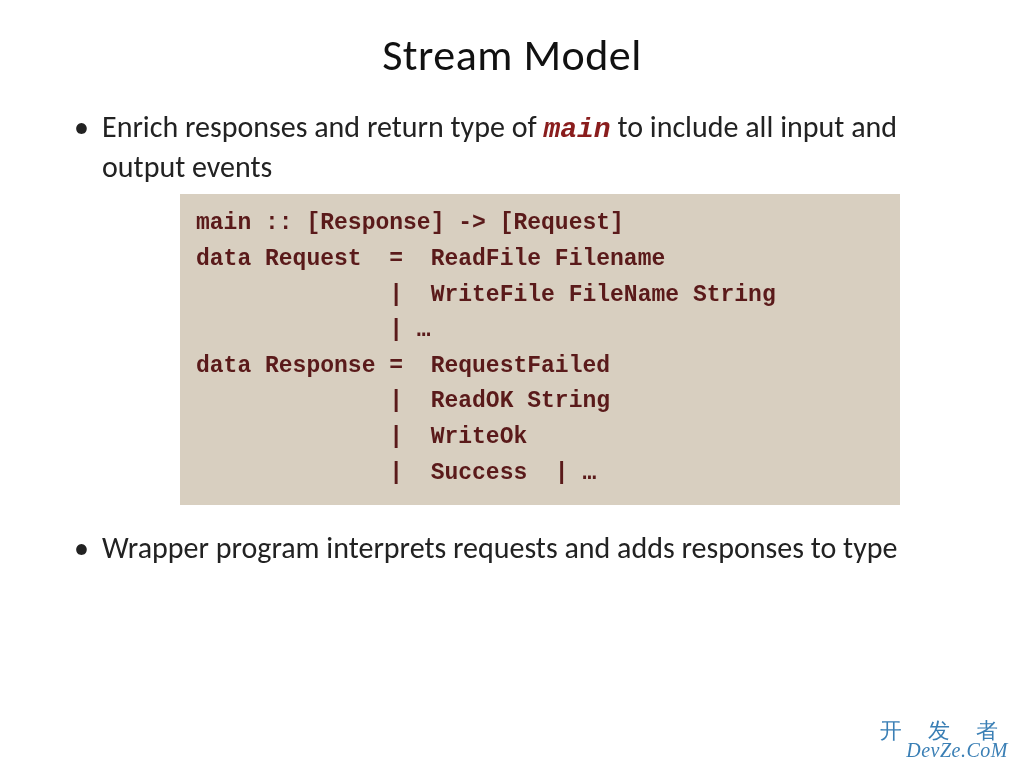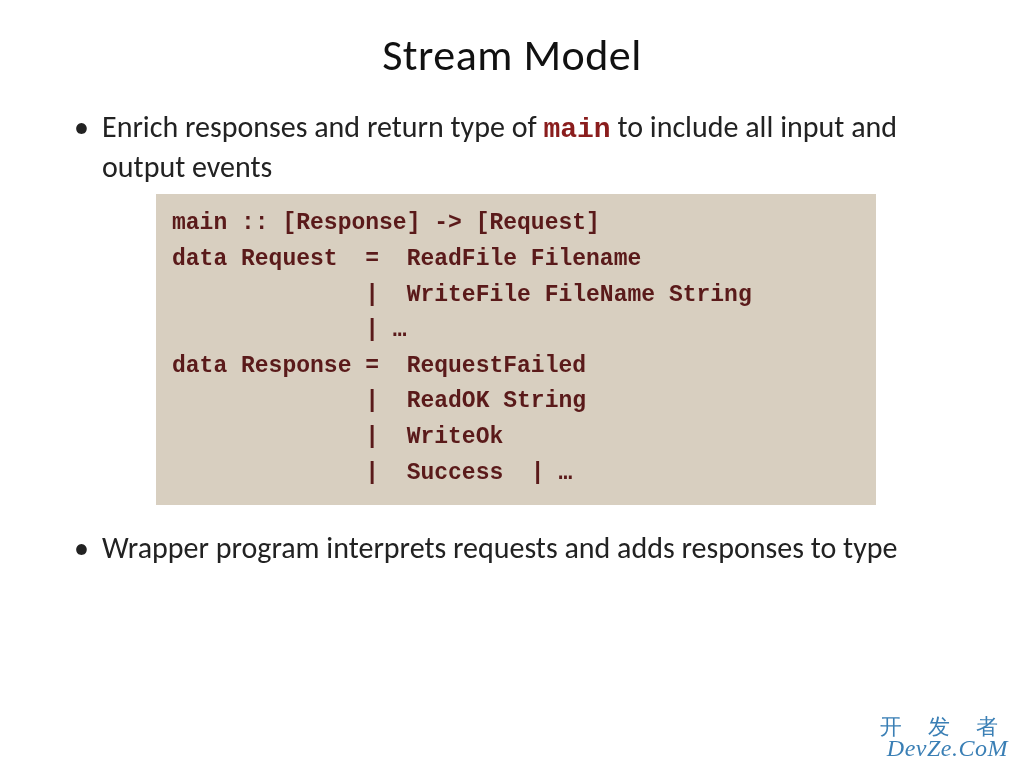--- a/index.html
+++ b/index.html
@@ -47,24 +47,25 @@
     top: 0;
     color: #222;
     font-size: 30px;
     line-height: 1.28;
   }
   .kw {
     font-family: "Courier New", Courier, monospace;
     font-weight: bold;
     color: #8a1d1d;
     font-size: 28px;
+    font-style: italic;
   }
   .codeblock {
     background: #d8cfc0;
-    margin: 8px 0 24px 96px;
+    margin: 8px 0 24px 120px;
     width: 720px;
     padding: 12px 16px 14px 16px;
     box-sizing: border-box;
   }
   .codeblock pre {
     margin: 0;
     font-family: "Courier New", Courier, monospace;
     font-weight: bold;
     color: #5a1a1a;
     font-size: 23px;
@@ -79,21 +80,21 @@
     line-height: 1.0;
   }
   .watermark .cn {
     color: #3a7fb5;
     font-size: 22px;
     letter-spacing: 10px;
     font-family: "Microsoft YaHei", Arial, sans-serif;
   }
   .watermark .en {
     color: #3a7fb5;
-    font-size: 24px;
+    font-size: 20px;
     font-style: italic;
     font-family: Georgia, serif;
     letter-spacing: 0.5px;
     margin-top: -2px;
   }
 </style>
 </head>
 <body>
 
 <div class="slide">

